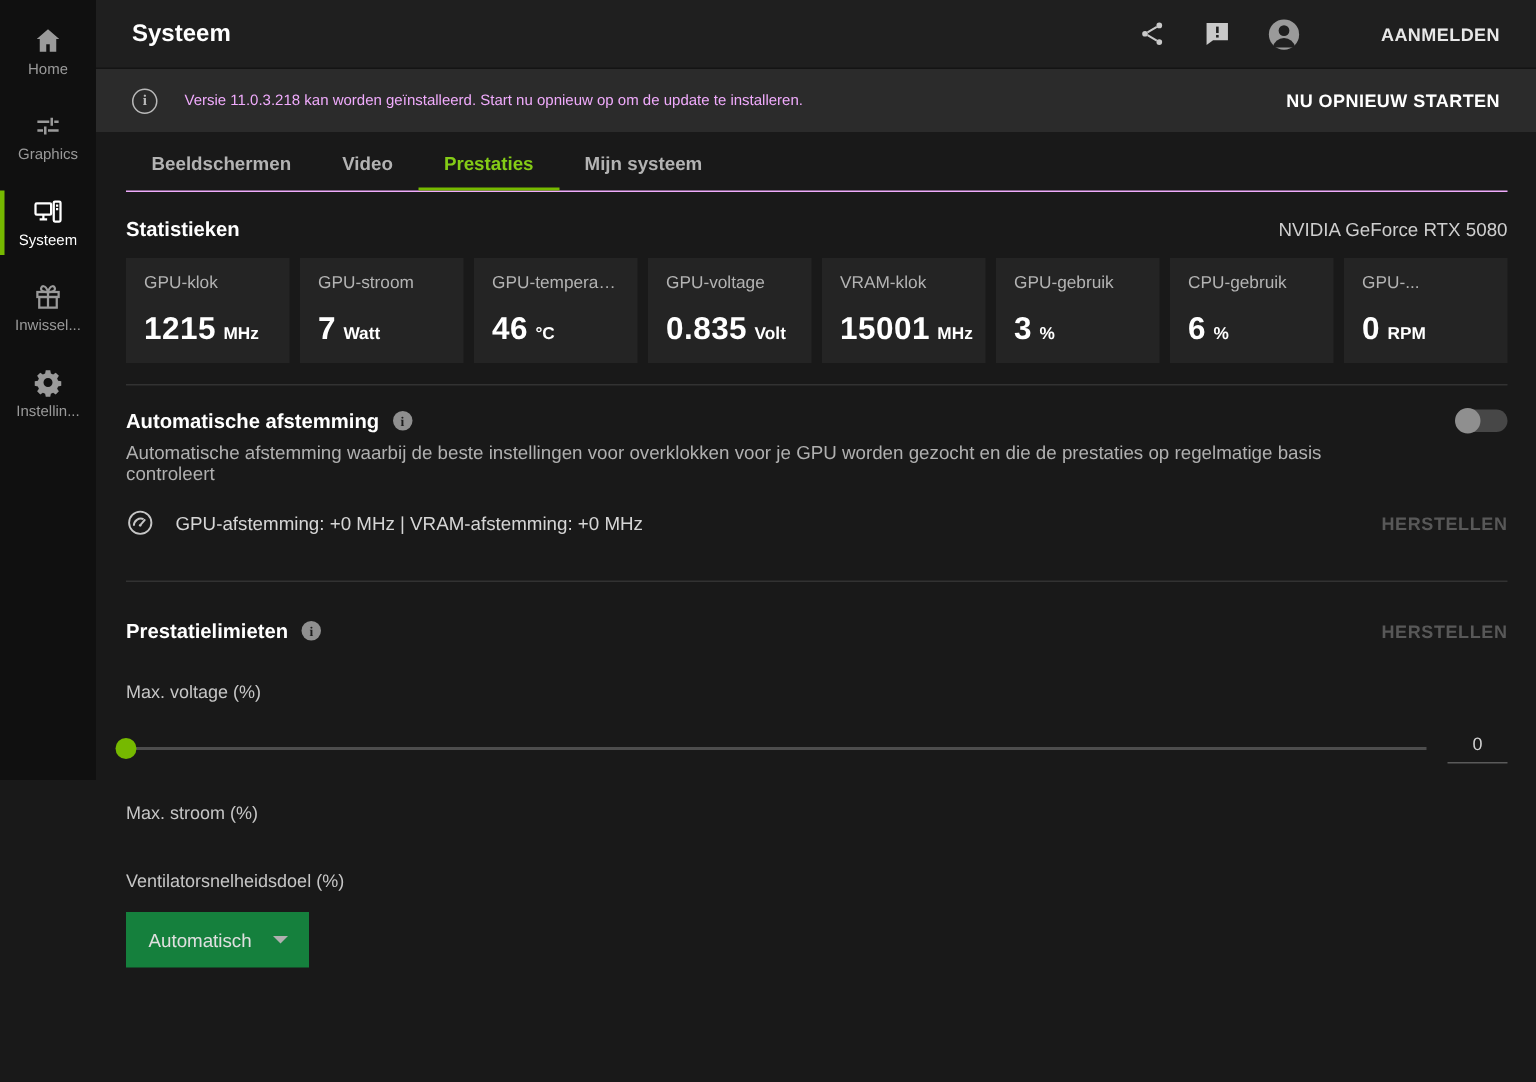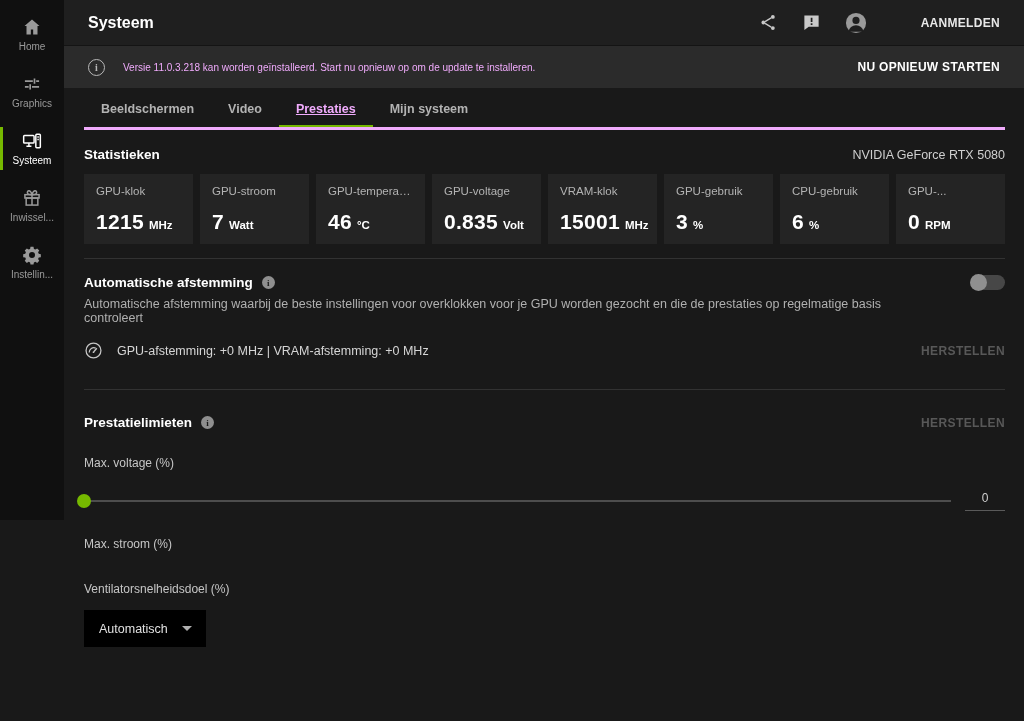--- a/index.html
+++ b/index.html
@@ -65,26 +65,26 @@
   }
   .banner-text { font-size:10px; color:#f0abfc; }
   .banner-action {
     margin-left:auto; font-size:12px; font-weight:bold; color:#ffffff;
     letter-spacing:.3px; cursor:pointer; white-space:nowrap;
   }
 
   
   .content { flex:1; padding:6px 19px 0 20px; background:#191919; overflow:hidden; }
 
-  .tabs { display:flex; border-bottom:3px solid #f0abfc; }
+  .tabs { display:flex; border-bottom:1px solid #f0abfc; }
   .tab {
     height:33px; line-height:31px; padding:0 17px; font-size:12.5px; font-weight:bold;
     color:#b3b3b3; cursor:pointer; border-bottom:2px solid transparent;
   }
-  .tab.active { color:#f0abfc; border-bottom-color:#76b900;text-decoration:underline; }
+  .tab.active { color:#84cc16; border-bottom-color:#76b900; }
 
   .stats-header {
     margin-top:17px; display:flex; align-items:baseline; justify-content:space-between;
   }
   .section-title { font-size:13.5px; font-weight:bold; color:#ffffff; }
   .gpu-name { font-size:12.5px; color:#cfcfcf; }
 
   .cards { margin-top:12px; display:grid; grid-template-columns:repeat(8,1fr); gap:7px; }
   .card { background:#242424; height:70px; padding:11px 12px; overflow:hidden; }
   .card-label {
@@ -139,21 +139,21 @@
     background:#76b900; margin-left:-7px;
   }
   .slider-value {
     width:40px; margin-left:14px; text-align:center; font-size:12px; color:#d0d0d0;
     border-bottom:1px solid #5a5a5a; padding-bottom:5px; flex:none;
   }
 
   .fan-label { margin-top:31px; font-size:12px; color:#c6c6c6; }
   .dropdown {
     margin-top:14px; display:inline-flex; align-items:center; gap:14px;
-    height:37px; padding:0 14px 0 15px; background:#000000; cursor:pointer;
+    height:37px; padding:0 14px 0 15px; background:#15803d; cursor:pointer;
   }
   .dropdown-text { font-size:12.5px; color:#e0e0e0; }
   .chevron {
     width:0; height:0; border-left:5px solid transparent; border-right:5px solid transparent;
     border-top:5px solid #b0b0b0;
   }
 </style>
 </head>
 <body>
 

